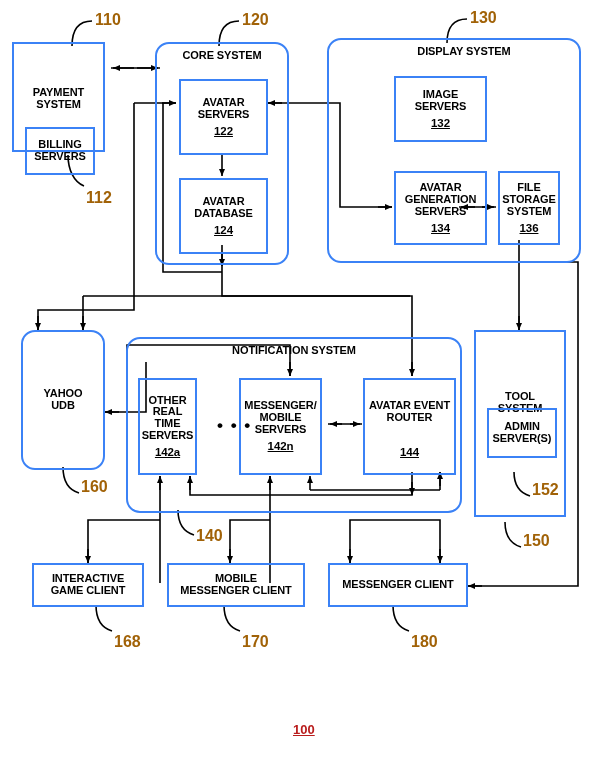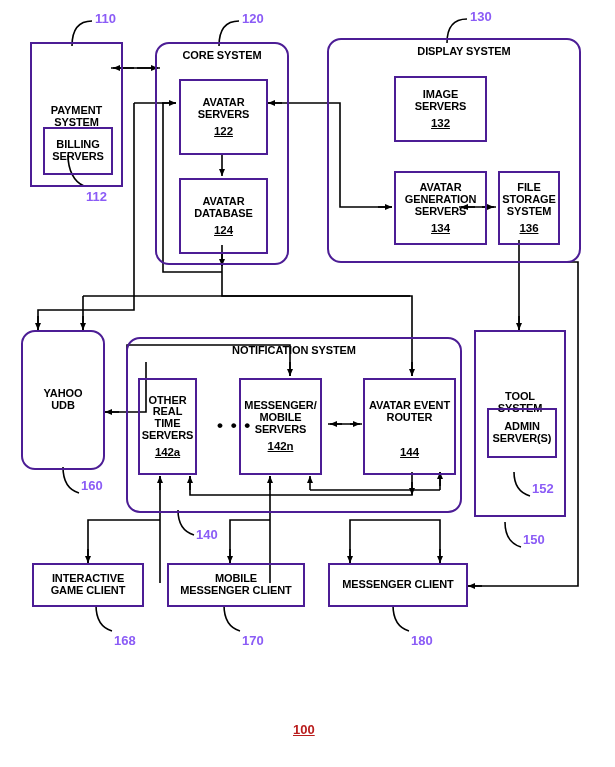--- a/index.html
+++ b/index.html
@@ -20,21 +20,21 @@
   #wires {
     position: absolute;
     left: 0;
     top: 0;
     width: 615px;
     height: 767px;
   }
   .node {
     position: absolute;
     box-sizing: border-box;
-    border: 2px solid #4c1d95;
+    border: 2px solid #3b82f6;
     background: transparent;
     display: flex;
     flex-direction: column;
     align-items: center;
     justify-content: center;
     text-align: center;
     color: #000;
     font-weight: bold;
     letter-spacing: -0.1px;
     line-height: 1.08;
@@ -56,23 +56,23 @@
     font-size: 11px;
   }
   .node .refnum {
     font-size: 11.5px;
     text-decoration: underline;
     margin-top: 4px;
     font-weight: bold;
   }
   .leader-label {
     position: absolute;
-    font-size: 13px;
-    font-weight: bold;
-    color: #8b5cf6;
+    font-size: 16px;
+    font-weight: bold;
+    color: #a16207;
     white-space: nowrap;
   }
   .ellipsis-dots {
     position: absolute;
     font-size: 17px;
     font-weight: bold;
     letter-spacing: 1.5px;
     color: #000;
   }
   #figure-number {
@@ -192,21 +192,21 @@
   <div class="leader-label" style="left:470px; top:9px;">130</div>
   <div class="leader-label" style="left:86px; top:189px;">112</div>
   <div class="leader-label" style="left:81px; top:478px;">160</div>
   <div class="leader-label" style="left:196px; top:527px;">140</div>
   <div class="leader-label" style="left:532px; top:481px;">152</div>
   <div class="leader-label" style="left:523px; top:532px;">150</div>
   <div class="leader-label" style="left:114px; top:633px;">168</div>
   <div class="leader-label" style="left:242px; top:633px;">170</div>
   <div class="leader-label" style="left:411px; top:633px;">180</div>
 
-  <div class="node" style="left:30px; top:42px; width:93px; height:145px;">
+  <div class="node" style="left:12px; top:42px; width:93px; height:110px;">
     <div class="ttl" style="margin-top:4px;">PAYMENT
 SYSTEM</div>
 
     <div class="node" style="left:11px; top:83px; width:70px; height:48px; border-width:2px;">
       <div class="ttl">BILLING
 SERVERS</div>
     </div>
   </div>
 
   <div class="node container-node" style="left:155px; top:42px; width:134px; height:223px;">

